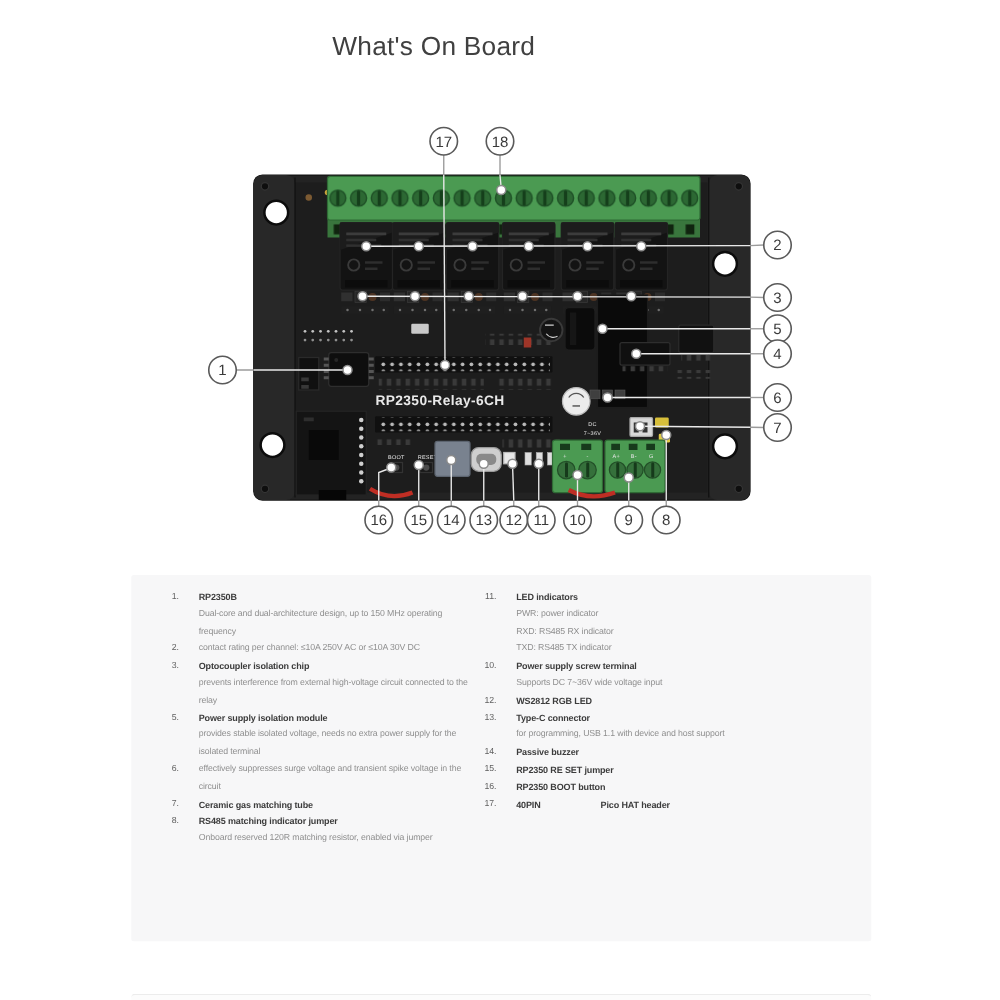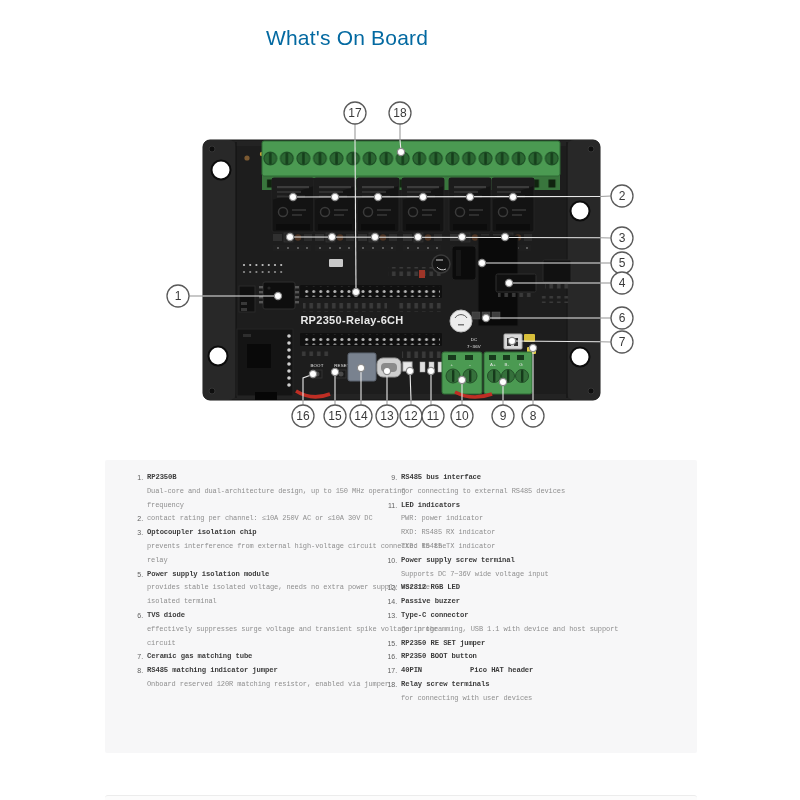--- a/index.html
+++ b/index.html
@@ -2,21 +2,21 @@
 <html><head>
 <meta charset="utf-8">
 <style>
   html,body{margin:0;padding:0;}
   body{
     width:800px;height:800px;position:relative;background:#ffffff;
     font-family:"Liberation Sans", sans-serif;overflow:hidden;
   }
   .page-title{
     position:absolute;top:26px;left:0;width:694px;text-align:center;
-    font-size:21px;font-weight:400;color:#0369a1;letter-spacing:.2px;
+    font-size:21px;font-weight:400;color:#404040;letter-spacing:.2px;
   }
   .board-svg{position:absolute;left:150px;top:85px;width:510px;height:345px;}
   
   .co-line-in{stroke:#e9e9e9;stroke-width:1.1;fill:none;}
   .co-line-out{stroke:#9b9b9b;stroke-width:1.1;fill:none;}
   .co-dot{fill:#ffffff;stroke:#8a8a8a;stroke-width:1.2;}
   .co-circle{fill:#ffffff;stroke:#5a5a5a;stroke-width:1.3;}
   .co-num{font-size:12px;fill:#3a3a3a;text-anchor:middle;}
   .pcb-title{font-size:11px;font-weight:bold;fill:#e9e9e9;text-anchor:middle;letter-spacing:.3px;}
   .pcb-micro{font-size:4.4px;fill:#e6e6e6;text-anchor:middle;letter-spacing:.2px;}
@@ -25,21 +25,21 @@
     position:absolute;left:105px;top:460px;width:592px;height:293px;
     background:#f7f7f8;border-radius:2px;
   }
   .legend-col{position:absolute;top:11px;}
   .legend-col.left{left:20px;width:250px;}
   .legend-col.right{left:268px;width:312px;}
   .li-row{display:flex;align-items:flex-start;}
   .li-num{flex:none;text-align:right;color:#5f5f5f;font-size:7px;line-height:13.8px;letter-spacing:-0.1px;}
   .legend-col.left .li-num{width:18px;}
   .legend-col.right .li-num{width:24px;}
-  .li-body{flex:1;margin-left:4px;font-family:Liberation Mono, monospace;}
+  .li-body{flex:1;margin-left:16px;}
   .li-title{font-size:7.2px;font-weight:bold;color:#3c3c3c;line-height:13.8px;white-space:nowrap;letter-spacing:-0.1px;}
   .li-title2{margin-left:48px;}
   .li-desc{font-size:7px;color:#8f8f8f;line-height:13.8px;white-space:nowrap;letter-spacing:-0.1px;}
   .next-card{
     position:absolute;left:105px;top:795px;width:592px;height:5px;
     background:#fcfcfc;border-top:1px solid #ececec;border-radius:3px 3px 0 0;
   }
 </style>
 </head>
 <body>
@@ -426,47 +426,39 @@
         <div class="li-num">5.</div>
         <div class="li-body">
           <div class="li-title">Power supply isolation module</div>
           <div class="li-desc">provides stable isolated voltage, needs no extra power supply for the</div>
           <div class="li-desc">isolated terminal</div>
         </div>
       </div>
       <div class="li-row">
         <div class="li-num">6.</div>
         <div class="li-body">
-          <div class="li-title">TVS diode</div>
           <div class="li-desc">effectively suppresses surge voltage and transient spike voltage in the</div>
           <div class="li-desc">circuit</div>
         </div>
       </div>
       <div class="li-row">
         <div class="li-num">7.</div>
         <div class="li-body">
           <div class="li-title">Ceramic gas matching tube</div>
         </div>
       </div>
       <div class="li-row">
         <div class="li-num">8.</div>
         <div class="li-body">
           <div class="li-title">RS485 matching indicator jumper</div>
           <div class="li-desc">Onboard reserved 120R matching resistor, enabled via jumper</div>
         </div>
       </div>
     </div>
   <div class="legend-col right">
-      <div class="li-row">
-        <div class="li-num">9.</div>
-        <div class="li-body">
-          <div class="li-title">RS485 bus interface</div>
-          <div class="li-desc">for connecting to external RS485 devices</div>
-        </div>
-      </div>
       <div class="li-row">
         <div class="li-num">11.</div>
         <div class="li-body">
           <div class="li-title">LED indicators</div>
           <div class="li-desc">PWR: power indicator</div>
           <div class="li-desc">RXD: RS485 RX indicator</div>
           <div class="li-desc">TXD: RS485 TX indicator</div>
         </div>
       </div>
       <div class="li-row">
@@ -476,53 +468,46 @@
           <div class="li-desc">Supports DC 7~36V wide voltage input</div>
         </div>
       </div>
       <div class="li-row">
         <div class="li-num">12.</div>
         <div class="li-body">
           <div class="li-title">WS2812 RGB LED</div>
         </div>
       </div>
       <div class="li-row">
-        <div class="li-num">14.</div>
-        <div class="li-body">
-          <div class="li-title">Passive buzzer</div>
-        </div>
-      </div>
-      <div class="li-row">
         <div class="li-num">13.</div>
         <div class="li-body">
           <div class="li-title">Type-C connector</div>
           <div class="li-desc">for programming, USB 1.1 with device and host support</div>
         </div>
       </div>
       <div class="li-row">
+        <div class="li-num">14.</div>
+        <div class="li-body">
+          <div class="li-title">Passive buzzer</div>
+        </div>
+      </div>
+      <div class="li-row">
         <div class="li-num">15.</div>
         <div class="li-body">
           <div class="li-title">RP2350 RE SET jumper</div>
         </div>
       </div>
       <div class="li-row">
         <div class="li-num">16.</div>
         <div class="li-body">
           <div class="li-title">RP2350 BOOT button</div>
         </div>
       </div>
       <div class="li-row">
         <div class="li-num">17.</div>
         <div class="li-body">
           <div class="li-title">40PIN<span class="li-title2">Pico HAT header</span></div>
-        </div>
-      </div>
-      <div class="li-row">
-        <div class="li-num">18.</div>
-        <div class="li-body">
-          <div class="li-title">Relay screw terminals</div>
-          <div class="li-desc">for connecting with user devices</div>
         </div>
       </div>
     </div>
 </div>
 
 <div class="next-card"></div>
 
 </body></html>

